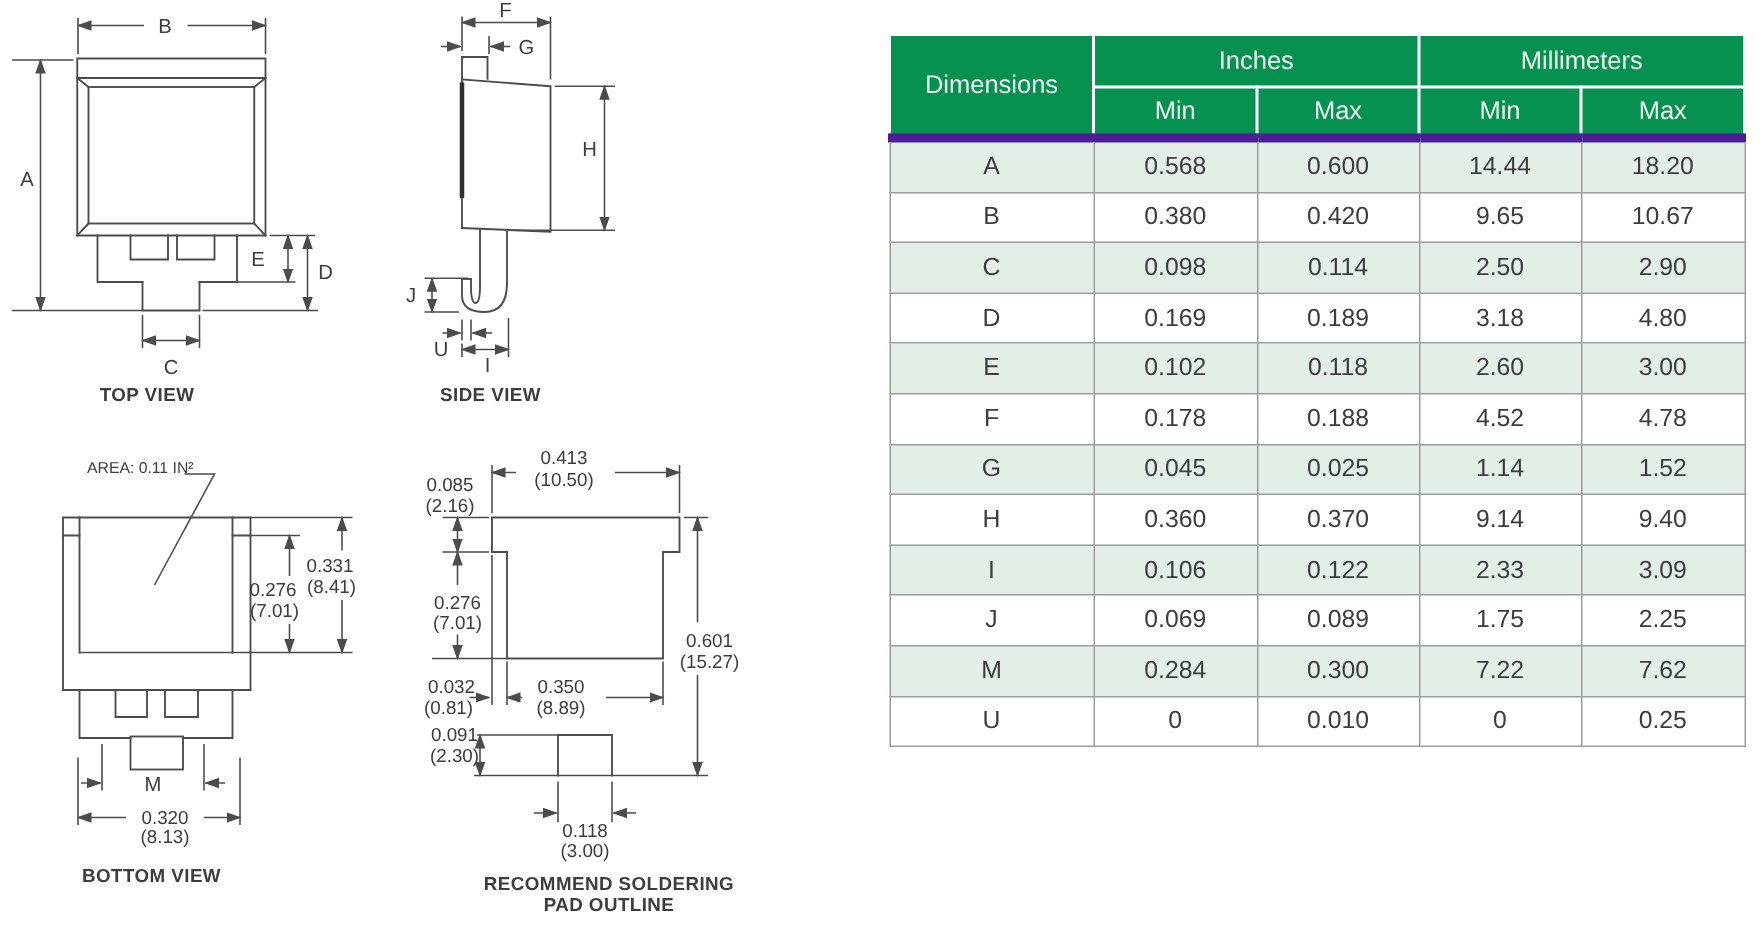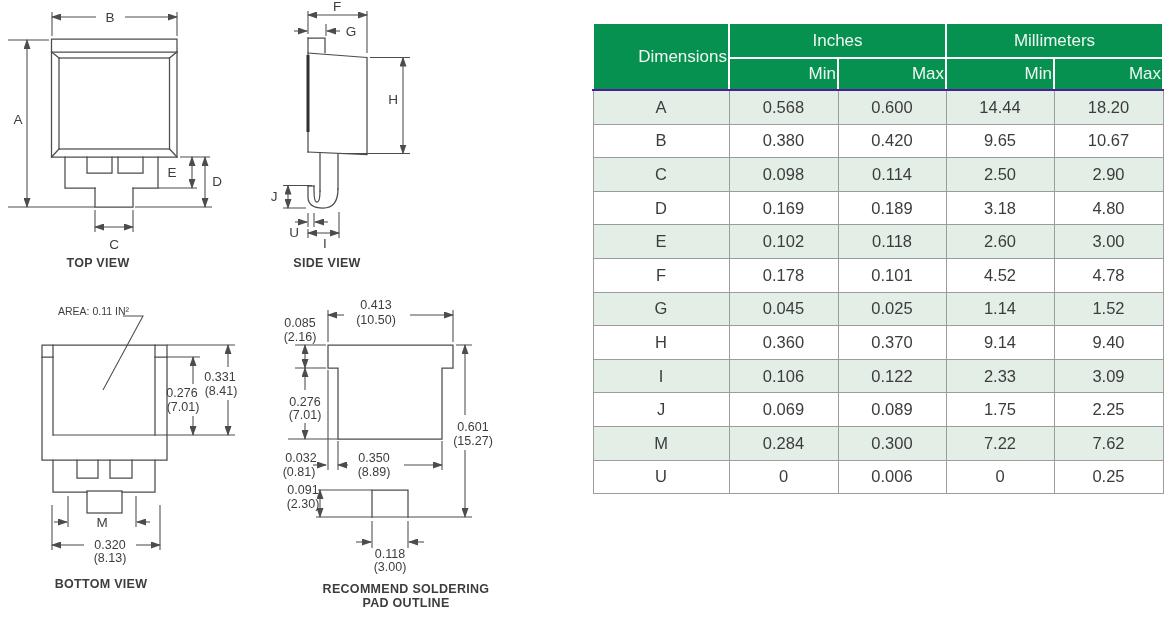--- a/index.html
+++ b/index.html
@@ -17,21 +17,21 @@
   .area{font-size:10.5px;}
   
   .dimtable{position:absolute;left:592px;top:22px;border-collapse:collapse;table-layout:fixed;
             width:570px;color:#3c3c3c;}
   .dimtable col.c0{width:136px;} .dimtable col.c1{width:109px;}
   .dimtable col.c2{width:108px;} .dimtable col.c3{width:108px;} .dimtable col.c4{width:109px;}
   .dimtable thead th{background:#079150;color:#eef7f1;font-weight:400;font-size:17px;
                      border:2px solid #ffffff;}
   .dimtable thead tr.h1 th{height:31px;}
   .dimtable thead tr.h2 th{height:28px;margin-top:48px;}
-  .dimtable thead th.hb{border-bottom:2px solid #4c1d95;text-align:right;}
+  .dimtable thead th.hb{border-bottom:6px solid #4c1d95;}
   .dimtable tbody td{border:1.6px solid #9c9c9c;text-align:center;vertical-align:middle;
                      font-size:16.5px;height:30.6px;background:#ffffff;}
   .dimtable tbody tr:nth-child(odd) td{background:#e3eee7;}
 </style>
 </head>
 <body>
 
 <div class="stage">
 
   <svg class="drawing" style="left:0;top:0" width="250" height="280" viewBox="0 0 250 280">
@@ -280,21 +280,21 @@
         <tr>
           <td>E</td>
           <td>0.102</td>
           <td>0.118</td>
           <td>2.60</td>
           <td>3.00</td>
         </tr>
         <tr>
           <td>F</td>
           <td>0.178</td>
-          <td>0.101</td>
+          <td>0.188</td>
           <td>4.52</td>
           <td>4.78</td>
         </tr>
         <tr>
           <td>G</td>
           <td>0.045</td>
           <td>0.025</td>
           <td>1.14</td>
           <td>1.52</td>
         </tr>
@@ -322,20 +322,20 @@
         <tr>
           <td>M</td>
           <td>0.284</td>
           <td>0.300</td>
           <td>7.22</td>
           <td>7.62</td>
         </tr>
         <tr>
           <td>U</td>
           <td>0</td>
-          <td>0.006</td>
+          <td>0.010</td>
           <td>0</td>
           <td>0.25</td>
         </tr>
       </tbody>
   </table>
 
 </div>
 
 </body></html>

